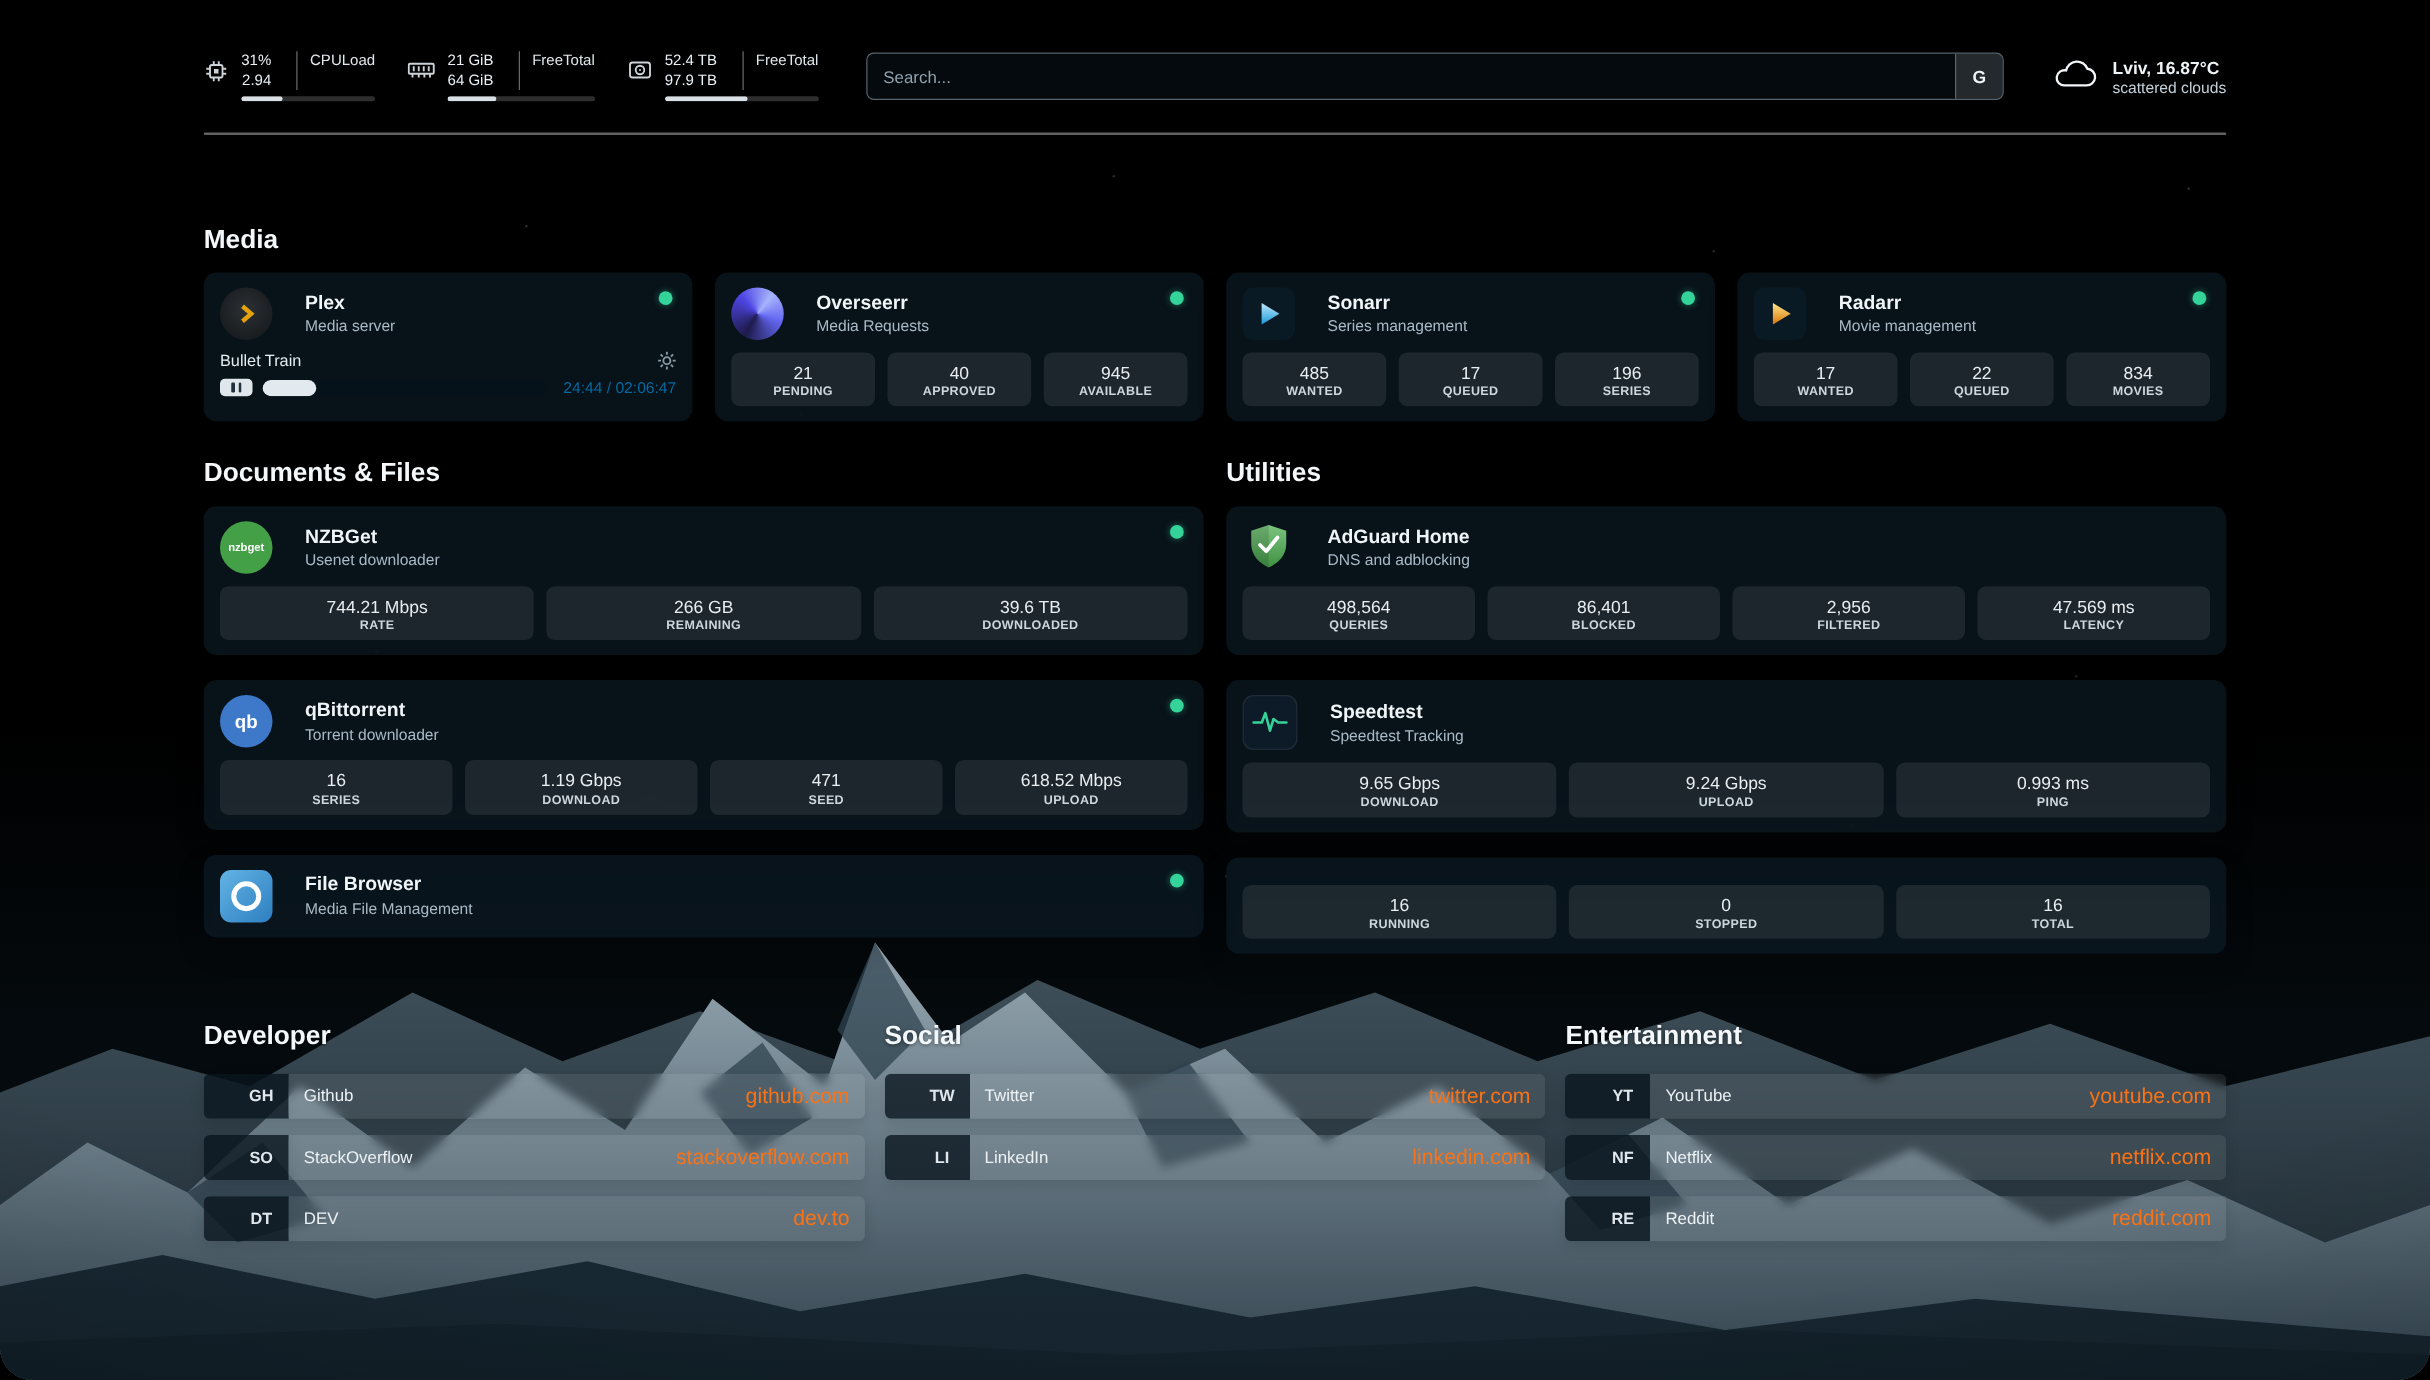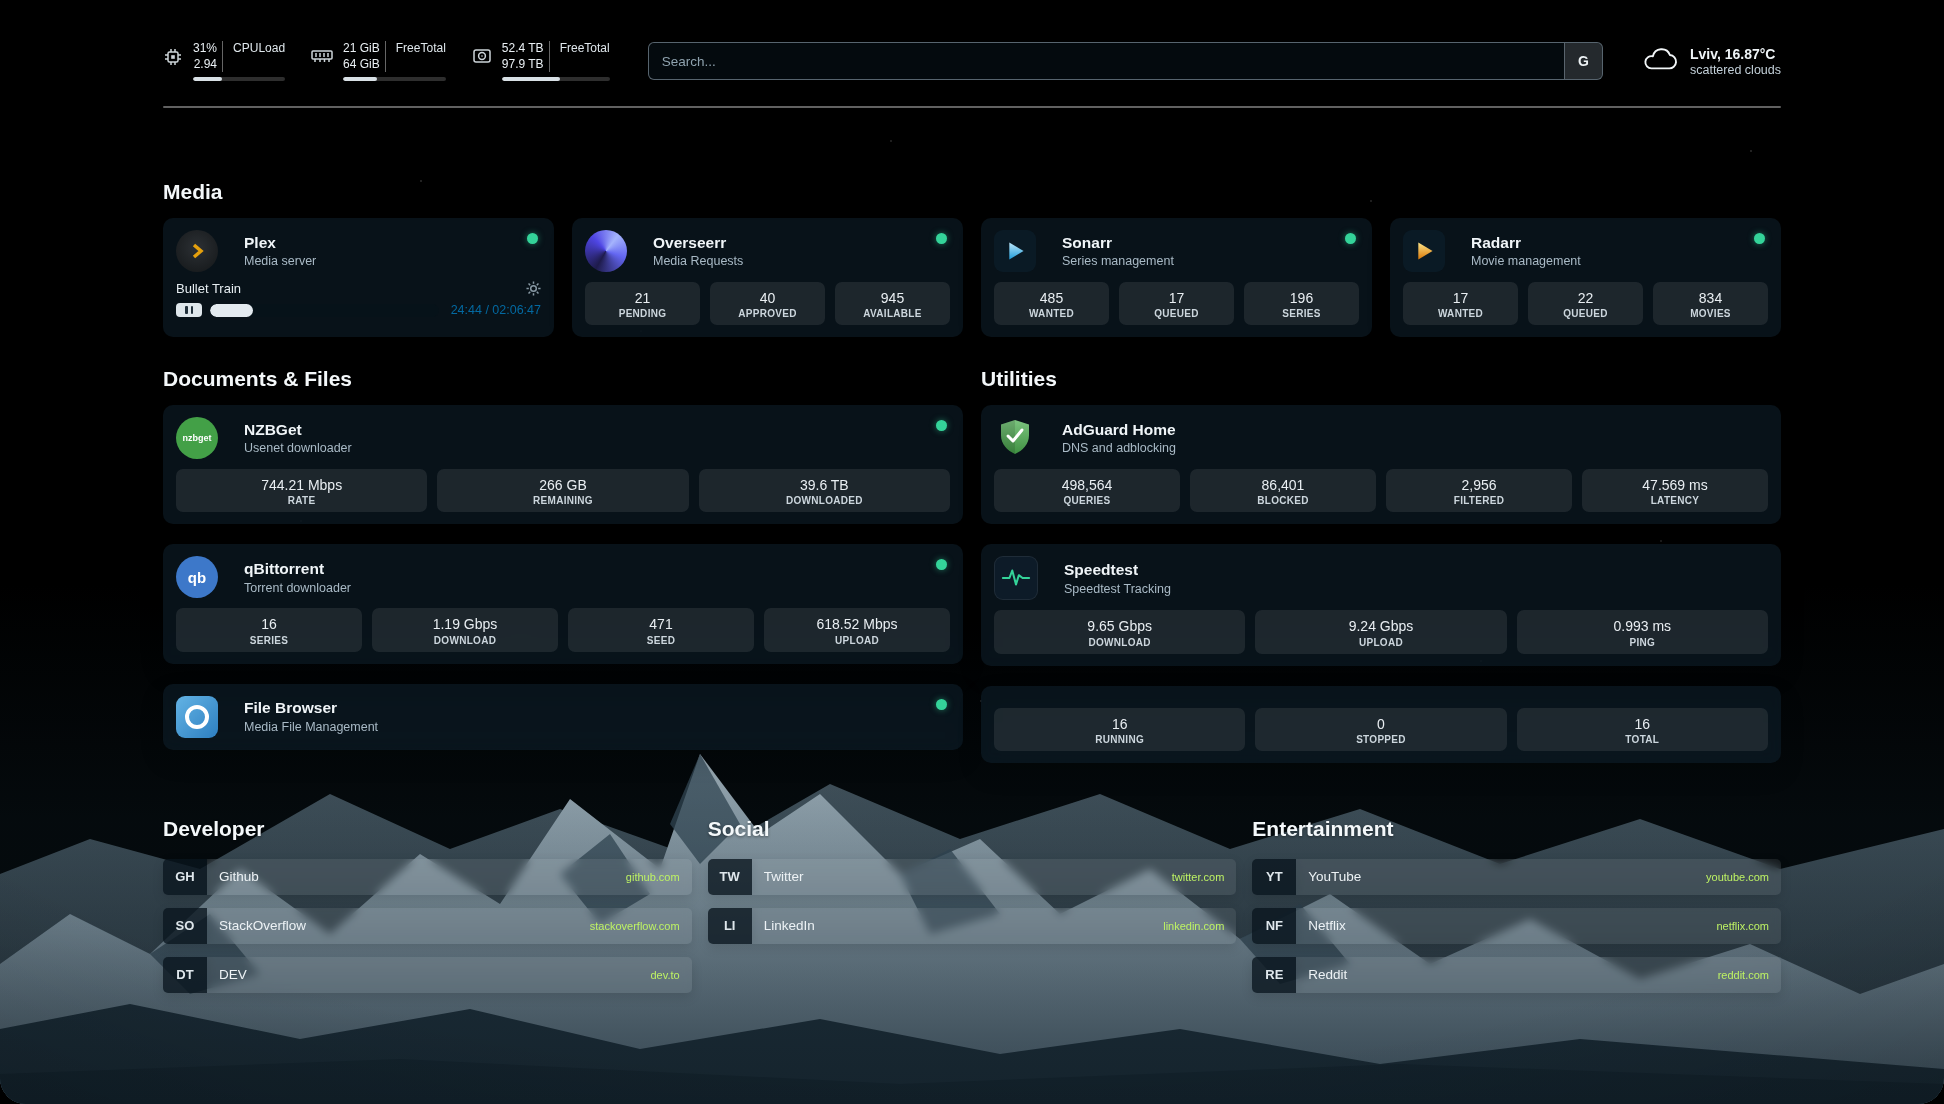--- a/index.html
+++ b/index.html
@@ -18,21 +18,21 @@
     1480px 660px rgba(255,255,255,.15);}
   .bg-vignette{inset:0;position:absolute;background:radial-gradient(120% 100% at 50% 42%,transparent 55%,rgba(0,0,0,.38) 100%);}
 
   .content{position:absolute;inset:0;padding:36px 163px 0;}
 
   
   .topbar{display:flex;align-items:center;gap:26px;height:50px;}
   .sys-group{display:flex;align-items:flex-start;gap:10px;}
   .sys-icon{margin-top:6px;opacity:.92;flex:none;}
   .sys-body{display:flex;flex-direction:column;}
-  .sys-cols{display:flex;gap:5px;font-size:12px;line-height:1.3;}
+  .sys-cols{display:flex;gap:20px;font-size:12px;line-height:1.3;}
   .sys-vals{display:flex;flex-direction:column;align-items:flex-end;color:#eaf0f4;}
   .sys-labels{display:flex;flex-direction:row;border-left:1px solid rgba(255,255,255,.4);padding-left:10px;color:#dfe7ec;}
   .sys-bar{margin-top:5px;height:4px;border-radius:2px;background:rgba(255,255,255,.18);overflow:hidden;}
   .sys-fill{height:100%;border-radius:2px;background:#d8e0e5;}
   .search{flex:1;display:flex;height:36px;border:1px solid rgba(170,190,205,.5);border-radius:6px;background:rgba(8,22,32,.45);overflow:hidden;margin:0 12px;}
   .search input{flex:1;background:transparent;border:none;outline:none;color:#e8eef2;font-size:13.5px;padding:0 13px;font-family:inherit;}
   .search input::placeholder{color:#8fa2ae;}
   .search-provider{width:38px;background:rgba(255,255,255,.13);border:none;border-left:1px solid rgba(170,190,205,.4);color:#eef3f6;font-size:14px;font-weight:700;cursor:pointer;font-family:inherit;}
   .weather{display:flex;align-items:center;gap:11px;flex:none;}
   .weather-loc{font-size:14px;font-weight:600;line-height:1.3;}
@@ -79,25 +79,25 @@
   .icon-filebrowser{background:linear-gradient(135deg,#63b3e4,#2d7fc1);}
   .fb-ring{width:16px;height:16px;border:4px solid #fff;border-radius:50%;}
   .icon-adguard{background:transparent;}
   .icon-speedtest{background:#0d1b28;border:1px solid rgba(255,255,255,.08);}
   .icon-portainer{background:linear-gradient(180deg,#31b2e0,#1b7fa6);}
 
   
   .bookmarks{display:grid;grid-template-columns:repeat(3,1fr);gap:16px;margin-top:54px;}
   .bm-col .section-heading{margin-bottom:18px;}
   .bm-row{display:flex;height:36px;margin-bottom:13px;border-radius:5px;overflow:hidden;cursor:pointer;box-shadow:0 4px 12px rgba(0,0,0,.12);}
-  .bm-abbr{width:44px;background:rgba(9,21,30,.78);display:flex;align-items:center;justify-content:center;font-size:13px;font-weight:600;color:#dfe7ec;flex:none;}
+  .bm-abbr{width:44px;background:rgba(9,21,30,.78);display:flex;align-items:center;justify-content:center;font-size:13px;font-weight:600;color:#dfe7ec;flex:none;padding-left:24px;}
   .bm-body{flex:1;display:flex;align-items:center;justify-content:space-between;background:rgba(255,255,255,.08);padding:0 12px;
     -webkit-backdrop-filter:blur(4px);backdrop-filter:blur(4px);}
   .bm-name{font-size:13.5px;color:#edf2f5;}
-  .bm-url{font-size:11px;color:#bef264;text-align:center;}
+  .bm-url{font-size:17px;color:#f97316;text-align:center;}
 </style>
 </head>
 <body>
 
 <div class="stage">
 
   <svg class="bg-layer bg-mountains" viewBox="0 0 1944 470" preserveAspectRatio="none">
     <defs>
       <linearGradient id="snowGrad" x1="0" y1="0" x2="0" y2="1">
         <stop offset="0" stop-color="#b7c6cf"></stop>

